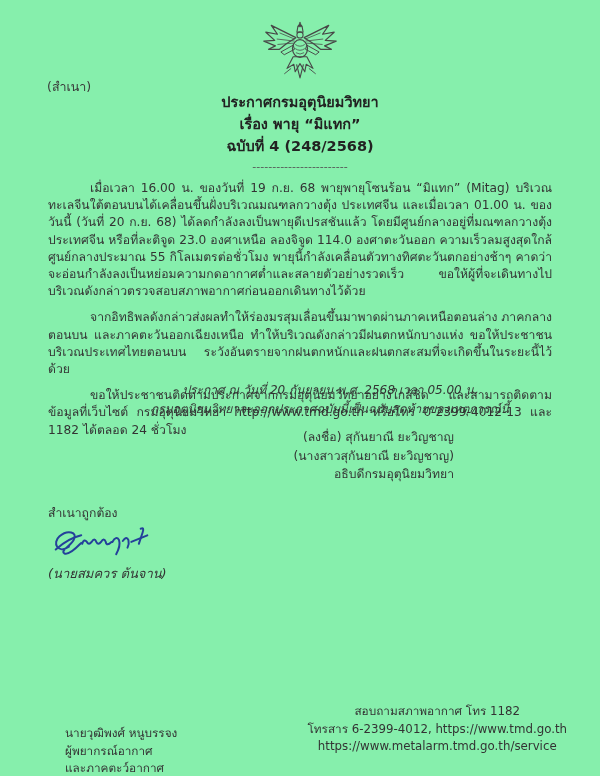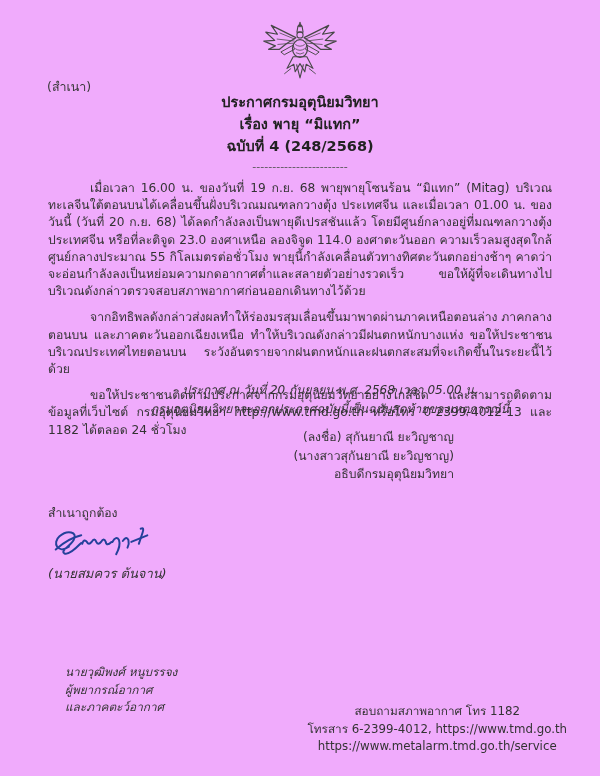--- a/index.html
+++ b/index.html
@@ -4,21 +4,21 @@
 <style>
   * { margin: 0; padding: 0; box-sizing: border-box; }
   html, body { width: 600px; height: 776px; }
   body {
     background: #ffffff;
     font-family: "DejaVu Sans", "Liberation Sans", sans-serif;
     color: #2e2e2e;
     position: relative;
     overflow: hidden;
   }
-  .page { position: absolute; inset: 0; background: #f0abfc; }
+  .page { position: absolute; inset: 0; background: #86efac; }
 
   .copy-label {
     position: absolute; top: 77px; left: 47px;
     font-size: 12.5px; color: #3a3a3a;
   }
 
   .emblem-wrap {
     position: absolute; top: 20px; left: 0; right: 0;
     display: flex; justify-content: center;
   }
@@ -63,21 +63,21 @@
 
   .cert-block {
     position: absolute; top: 487px; left: 48px; width: 220px; margin-top: 16px;
   }
   .cert-label { font-size: 12.2px; color: #333; }
   .cert-sig { margin: 2px 0 2px 2px; }
   .cert-sig svg { width: 104px; height: 34px; }
   .cert-name, .cert-pos { font-size: 13px; line-height: 20px; color: #333; font-style: italic; }
 
   .footer-left {
-    position: absolute; top: 664px; left: 65px; font-style: italic;
+    position: absolute; top: 725px; left: 65px;
   }
   .footer-left div { font-size: 11.8px; line-height: 17.5px; color: #333; }
 
   .footer-right {
     position: absolute; top: 703px; right: 33px;
     text-align: center;
   }
   .footer-right div { font-size: 11.8px; line-height: 17.5px; color: #333; }
 </style>
 </head>

